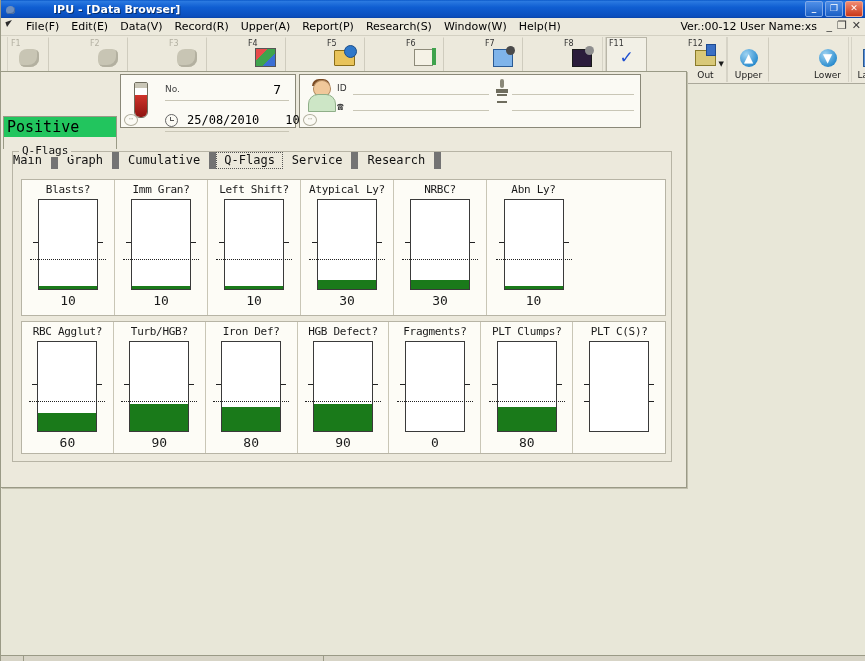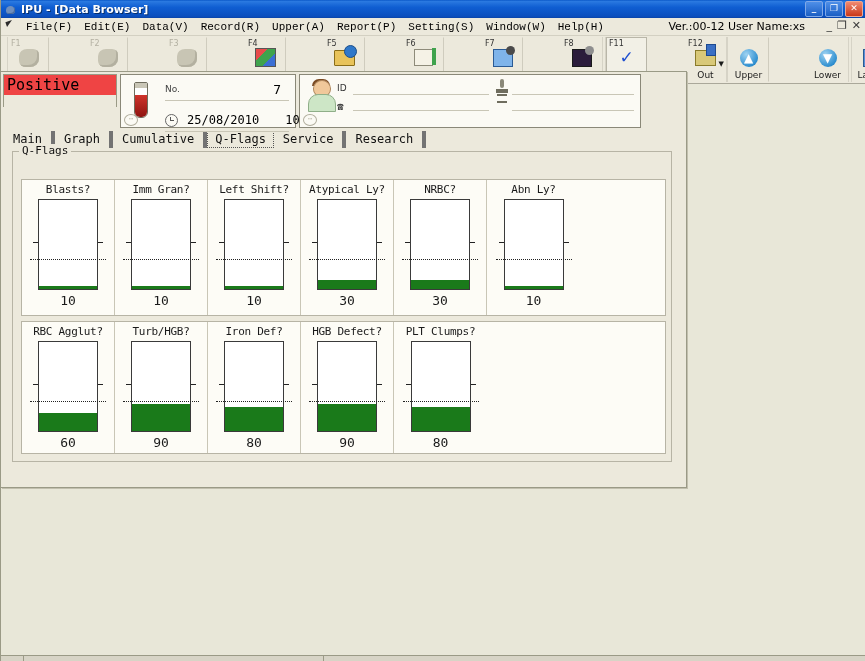--- a/index.html
+++ b/index.html
@@ -21,20 +21,21 @@
   
   .titlebar {
     height: 18px;
     background: linear-gradient(to bottom, #0a58c8 0%, #2a79e0 8%, #0f5ed2 40%, #0b4fbe 90%, #0a44a8 100%);
     display: flex; align-items: center;
     padding-left: 3px;
     color: #ffffff;
     font-family: "DejaVu Sans", sans-serif;
     font-size: 11px; font-weight: bold;
     position: relative;
+    gap: 32px;
   }
   .title-icon {
     width: 13px; height: 13px;
     margin-right: 4px;
     display: inline-block;
     position: relative;
   }
   .title-icon::before {
     content: "";
     position: absolute; left: 2px; top: 3px;
@@ -79,24 +80,23 @@
     position:absolute; left:3px; top:2px;
     width:0; height:0;
     border-left:7px solid #2b2b2b;
     border-bottom:5px solid transparent;
     transform: rotate(-20deg);
   }
   .menu-item {
     padding: 1px 6px;
     white-space: nowrap;
     cursor: default;
-    font-family: Liberation Mono, monospace;
   }
   .ver-text {
-    position: absolute; right: 60px;
+    position: absolute; right: 48px;
     font-size: 11px;
     white-space: nowrap;
   }
   .mdi-btns {
     position:absolute; right:4px; top:1px;
     display:flex; gap:5px;
     font-family:"DejaVu Sans", sans-serif;
     font-size:11px; color:#3a3a3a;
   }
   .mdi-btns span { cursor:default; line-height:13px; }
@@ -182,21 +182,21 @@
   .statuscol { width: 114px; }
   .status-box {
     height: 21px;
     border: 1px solid #9a9a86;
     font-size: 15px;
     padding-left: 3px;
     line-height: 21px;
     box-sizing: border-box;
     font-family: "DejaVu Sans Mono", monospace;
   }
-  .status-positive { background:#ef4444; color:#000; border-bottom:none; }
+  .status-positive { background:#22c55e; color:#000; border-bottom:none;margin-top:42px; }
   .status-blank { background:#ece9dc; border-top:none; border-bottom:none; height:12px;}
   .status-validated { background:#0000d8; color:#ffffff; border-top:none;}
 
   .samplebox {
     width: 176px; height: 54px;
     border: 1px solid #8a8878;
     background: #fbfaf4;
     position: relative;
     box-sizing: border-box;
   }
@@ -256,21 +256,21 @@
 
   
   .tabstrip {
     margin: 3px 0 0 6px;
     display:flex; align-items:flex-end;
     height:17px;
     font-size:12px;
   }
   .tab {
     padding: 1px 9px 2px 9px;
-    border-right: 4px solid #737373;
+    border-right: 7px solid #737373;
     color:#111;
     cursor:default;
     line-height:14px;
   }
   .tab:first-child { padding-left:6px; }
   .tab.selected {
     border: 1px dotted #555;
     padding: 0px 7px 1px 7px;
     background:#ece9dc;
   }
@@ -380,21 +380,21 @@
   </div>
 
   <div class="menubar">
     <span class="mdi-icon"></span>
     <span class="menu-item">File(F)</span>
     <span class="menu-item">Edit(E)</span>
     <span class="menu-item">Data(V)</span>
     <span class="menu-item">Record(R)</span>
     <span class="menu-item">Upper(A)</span>
     <span class="menu-item">Report(P)</span>
-    <span class="menu-item">Setting(S)</span>
+    <span class="menu-item">Research(S)</span>
     <span class="menu-item">Window(W)</span>
     <span class="menu-item">Help(H)</span>
     <span class="ver-text">Ver.:00-12 User Name:xs</span>
     <span class="mdi-btns">
       <span>_</span>
       <span>❐</span>
       <span>✕</span>
     </span>
   </div>
 
@@ -682,30 +682,53 @@
               <div class="gauge">
                 <div class="bar" style="height: 30%; background: rgb(26, 122, 26);"></div>
               </div>
               <div class="dotline" style="bottom: 33.3333%;"></div>
               <div class="tick-l" style="bottom: 52%;"></div>
               <div class="tick-r" style="bottom: 52%;"></div>
             </div>
             <div class="cell-value">90</div>
           </div>
           <div class="cell">
+            <div class="cell-title">Fragments?</div>
+            <div class="gauge-wrap">
+              <div class="gauge">
+                <div class="bar" style="height: 0%; background: rgb(26, 122, 26);"></div>
+              </div>
+              <div class="dotline" style="bottom: 33.3333%;"></div>
+              <div class="tick-l" style="bottom: 52%;"></div>
+              <div class="tick-r" style="bottom: 52%;"></div>
+            </div>
+            <div class="cell-value">0</div>
+          </div>
+          <div class="cell">
             <div class="cell-title">PLT Clumps?</div>
             <div class="gauge-wrap">
               <div class="gauge">
                 <div class="bar" style="height: 26.6667%; background: rgb(26, 122, 26);"></div>
               </div>
               <div class="dotline" style="bottom: 33.3333%;"></div>
               <div class="tick-l" style="bottom: 52%;"></div>
               <div class="tick-r" style="bottom: 52%;"></div>
             </div>
             <div class="cell-value">80</div>
+          </div>
+          <div class="cell">
+            <div class="cell-title">PLT C(S)?</div>
+            <div class="gauge-wrap">
+              <div class="gauge"></div>
+              <div class="tick-l" style="bottom: 52%;"></div>
+              <div class="tick-r" style="bottom: 52%;"></div>
+              <div class="tick-l" style="bottom: 33.3333%;"></div>
+              <div class="tick-r" style="bottom: 33.3333%;"></div>
+            </div>
+            <div class="cell-value"></div>
           </div>
         </div>
     </div>
   </div>
 
   <div class="statusbar">
     <span class="seg" style="width:22px;"></span>
     <span class="seg" style="width:300px;"></span>
     <span class="seg" style="width:543px;"></span>
   </div>

